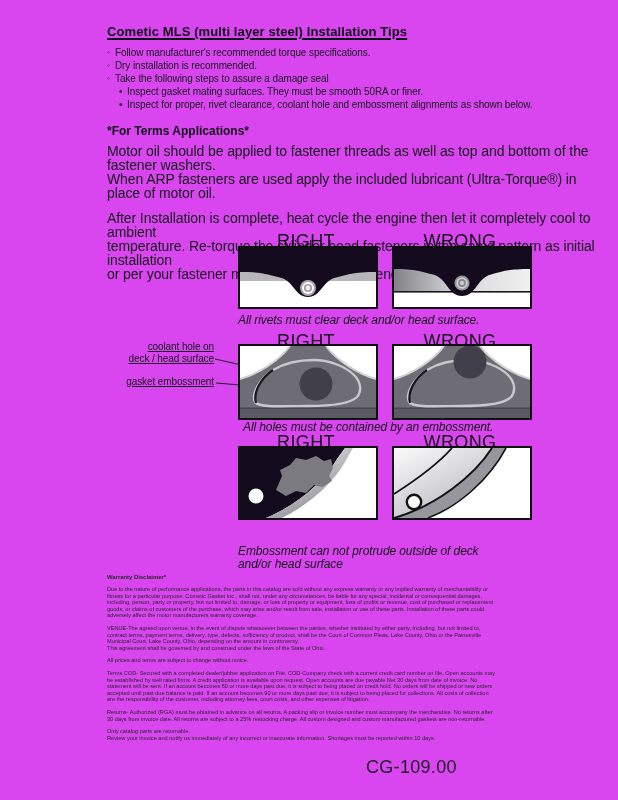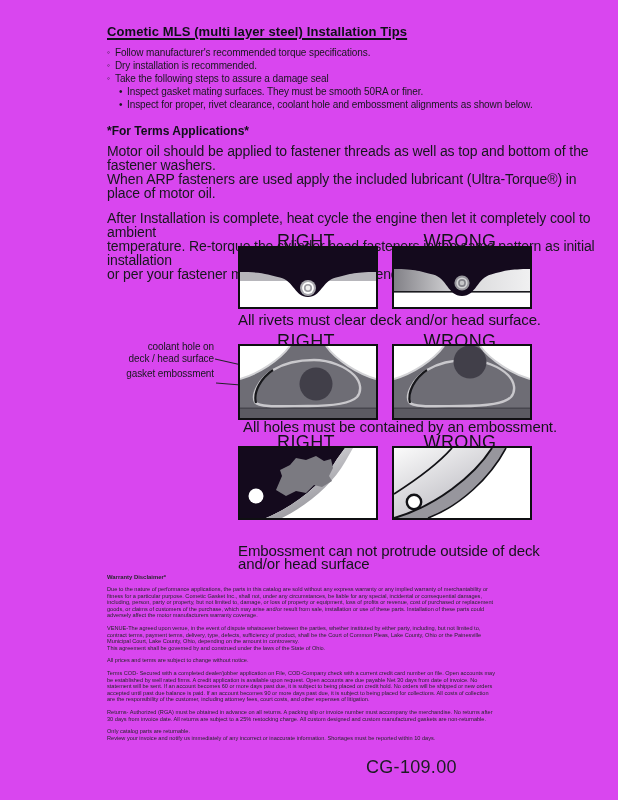--- a/index.html
+++ b/index.html
@@ -17,24 +17,24 @@
   .tip-row .m1 { width:8px; font-size:8.5px; line-height:13px; flex:0 0 8px; }
   .tip-row.sub { margin-left:12px; }
   .tip-row.sub .m1 { font-size:10px; }
   .diesel-heading { font-size:12px; font-weight:bold; color:#101018; margin:13px 0 6px 0; }
   .para { font-size:14px; line-height:14px; letter-spacing:-0.1px; color:#17171d;
           white-space:pre-line; margin:0 0 11px 0; }
   .lbl { position:absolute; width:136px; text-align:center; font-size:18px;
          letter-spacing:0.4px; color:#131318; }
   .panel { position:absolute; width:136px; border:2px solid #0f0f12; background:#fff; }
   .panel svg { display:block; }
-  .cap { position:absolute; font-size:15px; line-height:12.5px; letter-spacing:-0.1px;
-         color:#141419; white-space:pre-line; }
+  .cap { position:absolute; font-size:12px; line-height:12.5px; letter-spacing:-0.1px;
+         color:#141419; white-space:pre-line;font-style:italic; }
   .ann { position:absolute; left:92px; width:122px; text-align:right; font-size:10px;
-         line-height:11.5px; letter-spacing:-0.1px; color:#17171d; white-space:pre-line; }
+         line-height:11.5px; letter-spacing:-0.1px; color:#17171d; white-space:pre-line;text-decoration:underline; }
   .leader { position:absolute; left:0; top:330px; }
   .warranty { position:absolute; left:107px; top:574px; width:442px; color:#26262b; }
   .w-head { font-size:5.9px; font-weight:bold; margin:0 0 6px 0; }
   .w-para { font-size:5.6px; line-height:6.6px; white-space:pre-line; margin:0 0 6px 0; }
   .page-num { position:absolute; left:366px; top:757px; font-size:18px;
               letter-spacing:0.3px; color:#1c1c22;text-align:right; }
 </style>
 </head>
 <body>
 
@@ -107,21 +107,21 @@
     </svg>
   </div>
 
   <div class="cap" style="left:238px; top:314px;">All rivets must clear deck and/or head surface.</div>
 
   <div class="lbl" style="left:238px; top:331px;">RIGHT</div>
   <div class="lbl" style="left:392px; top:331px;">WRONG</div>
 
   <div class="ann" style="top:341px;">coolant hole on
 deck / head surface</div>
-  <div class="ann" style="top:368px;">gasket embossment</div>
+  <div class="ann" style="top:376px;">gasket embossment</div>
 
   <svg class="leader" width="360" height="70" viewBox="0 0 360 70">
     <line x1="215" y1="29" x2="312" y2="51" stroke="#222227" stroke-width="1.1"></line>
     <line x1="216" y1="53" x2="266" y2="57" stroke="#222227" stroke-width="1.1"></line>
   </svg>
 
   <div class="panel" style="left:238px; top:344px; height:72px;">
     <svg width="136" height="72" viewBox="0 0 136 72">
       <rect width="136" height="72" fill="#6e6d75"></rect>
       <rect y="62" width="136" height="10" fill="#5b5a62"></rect>

